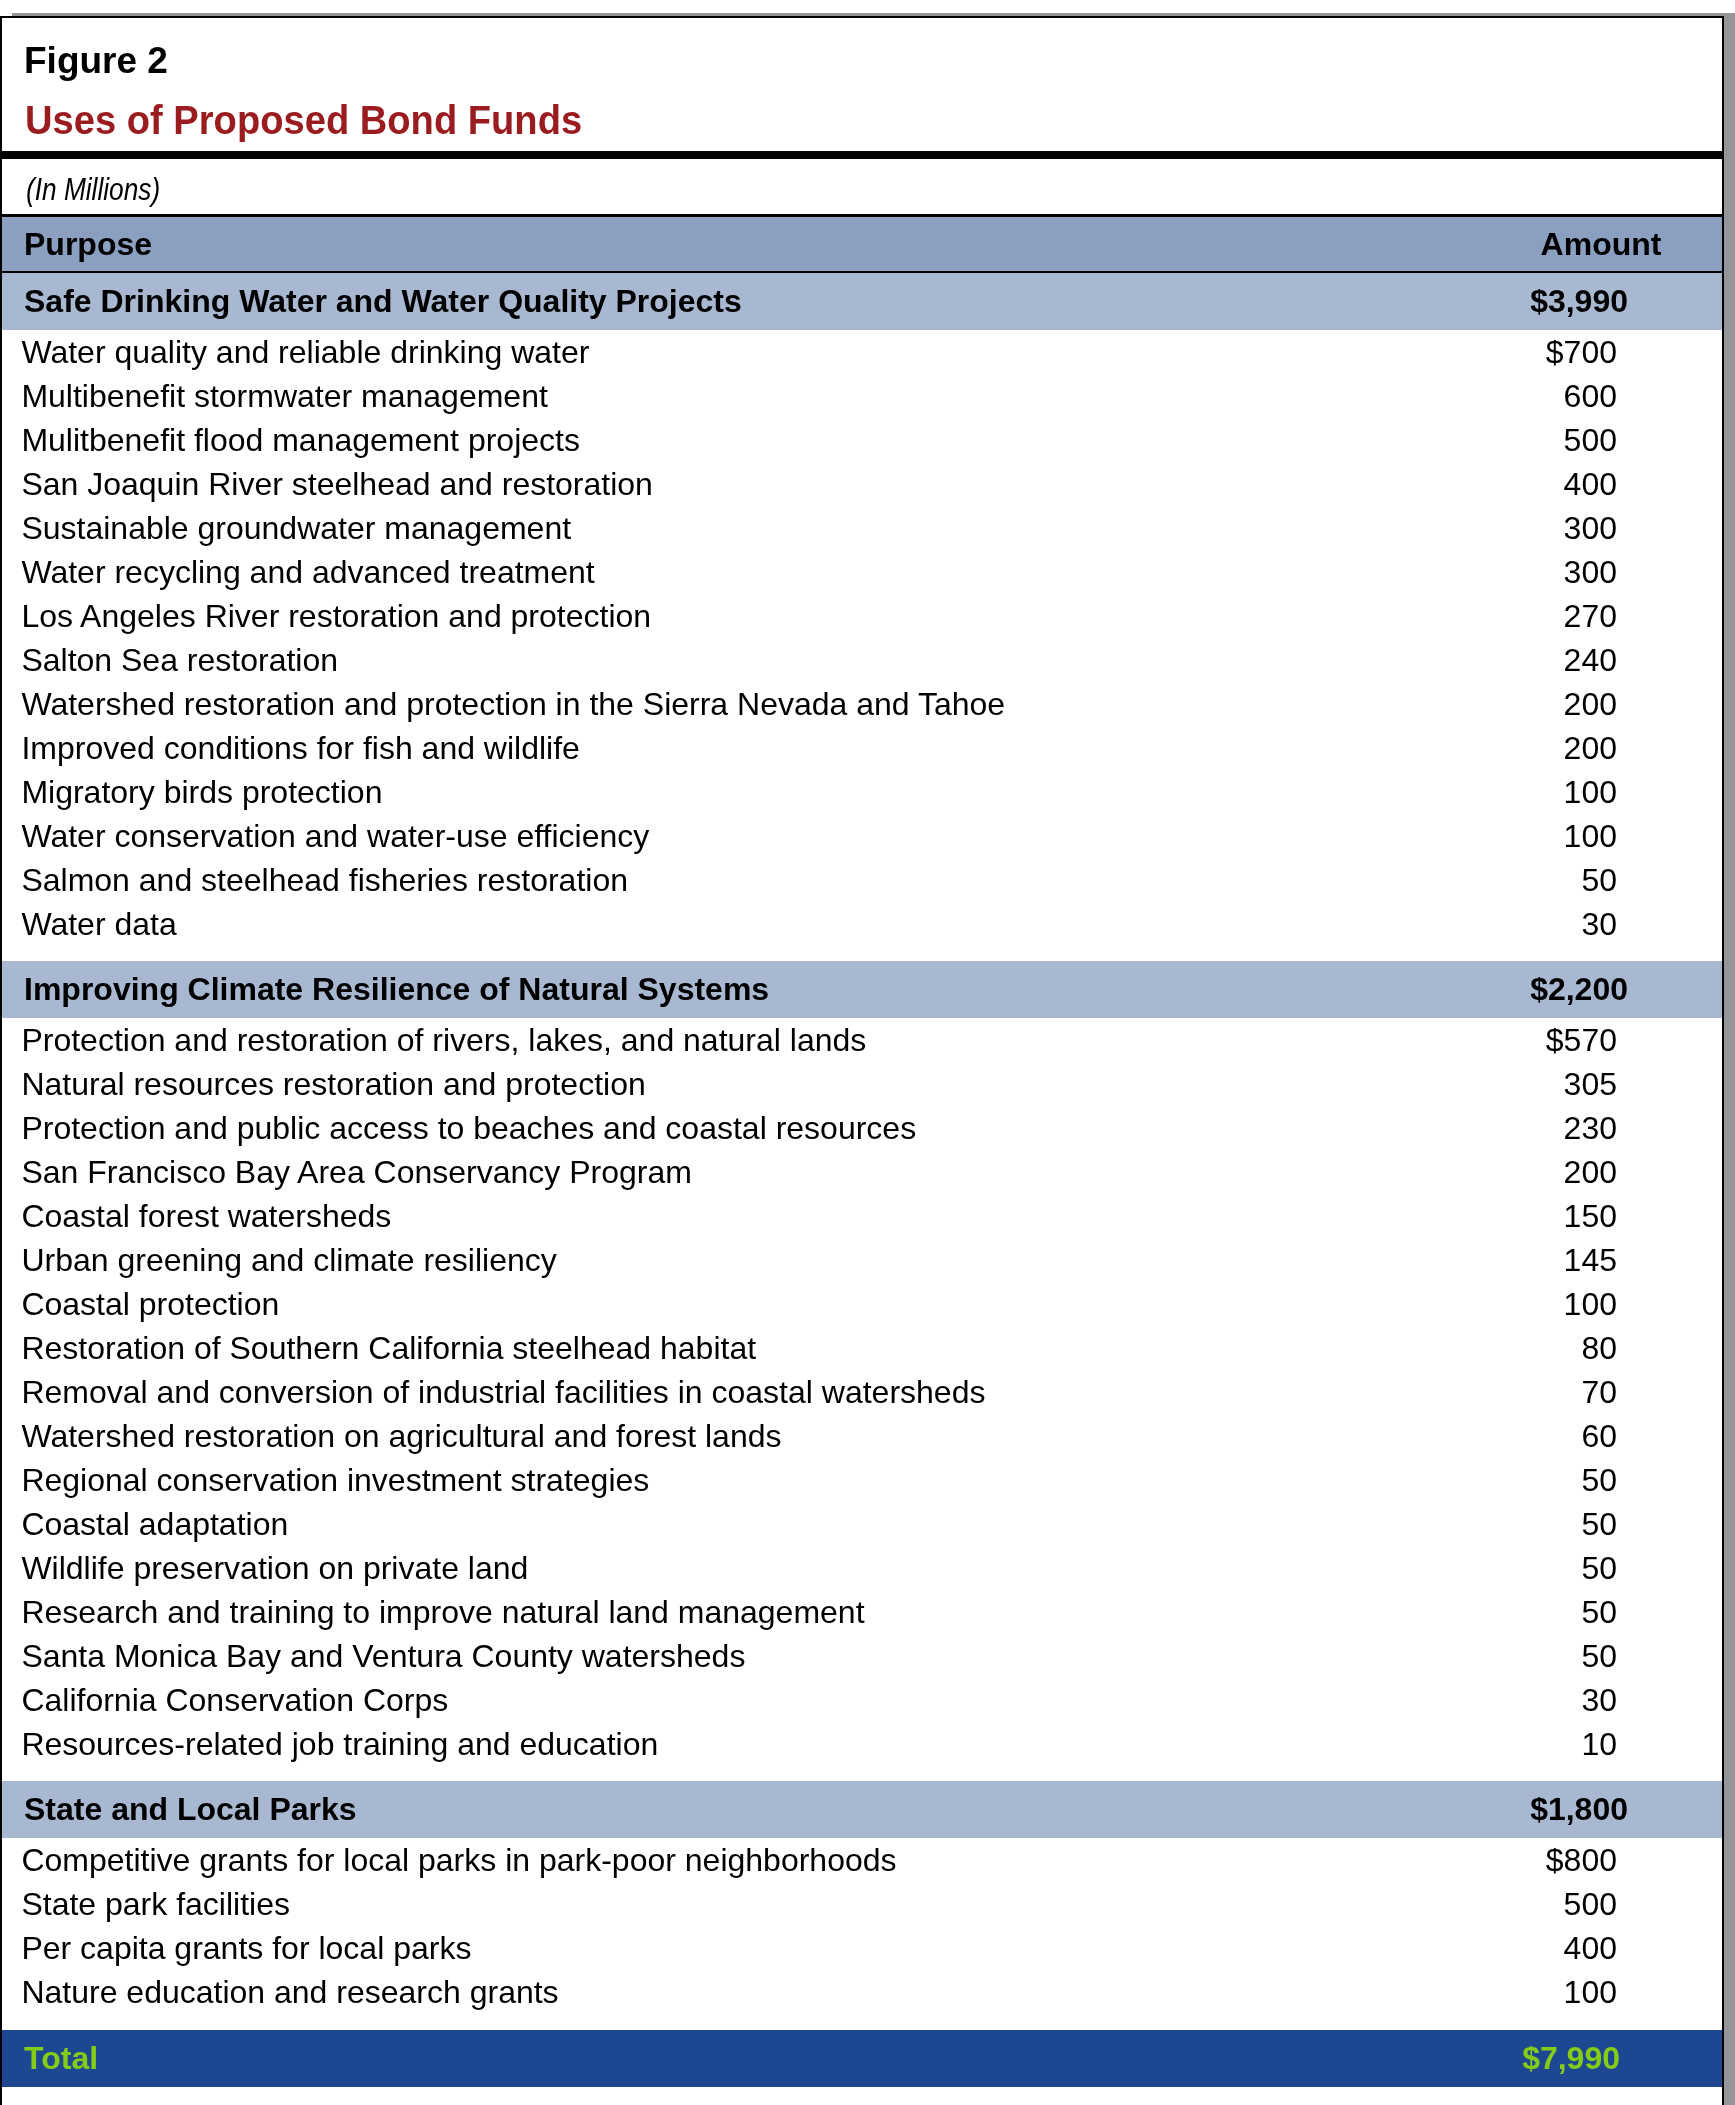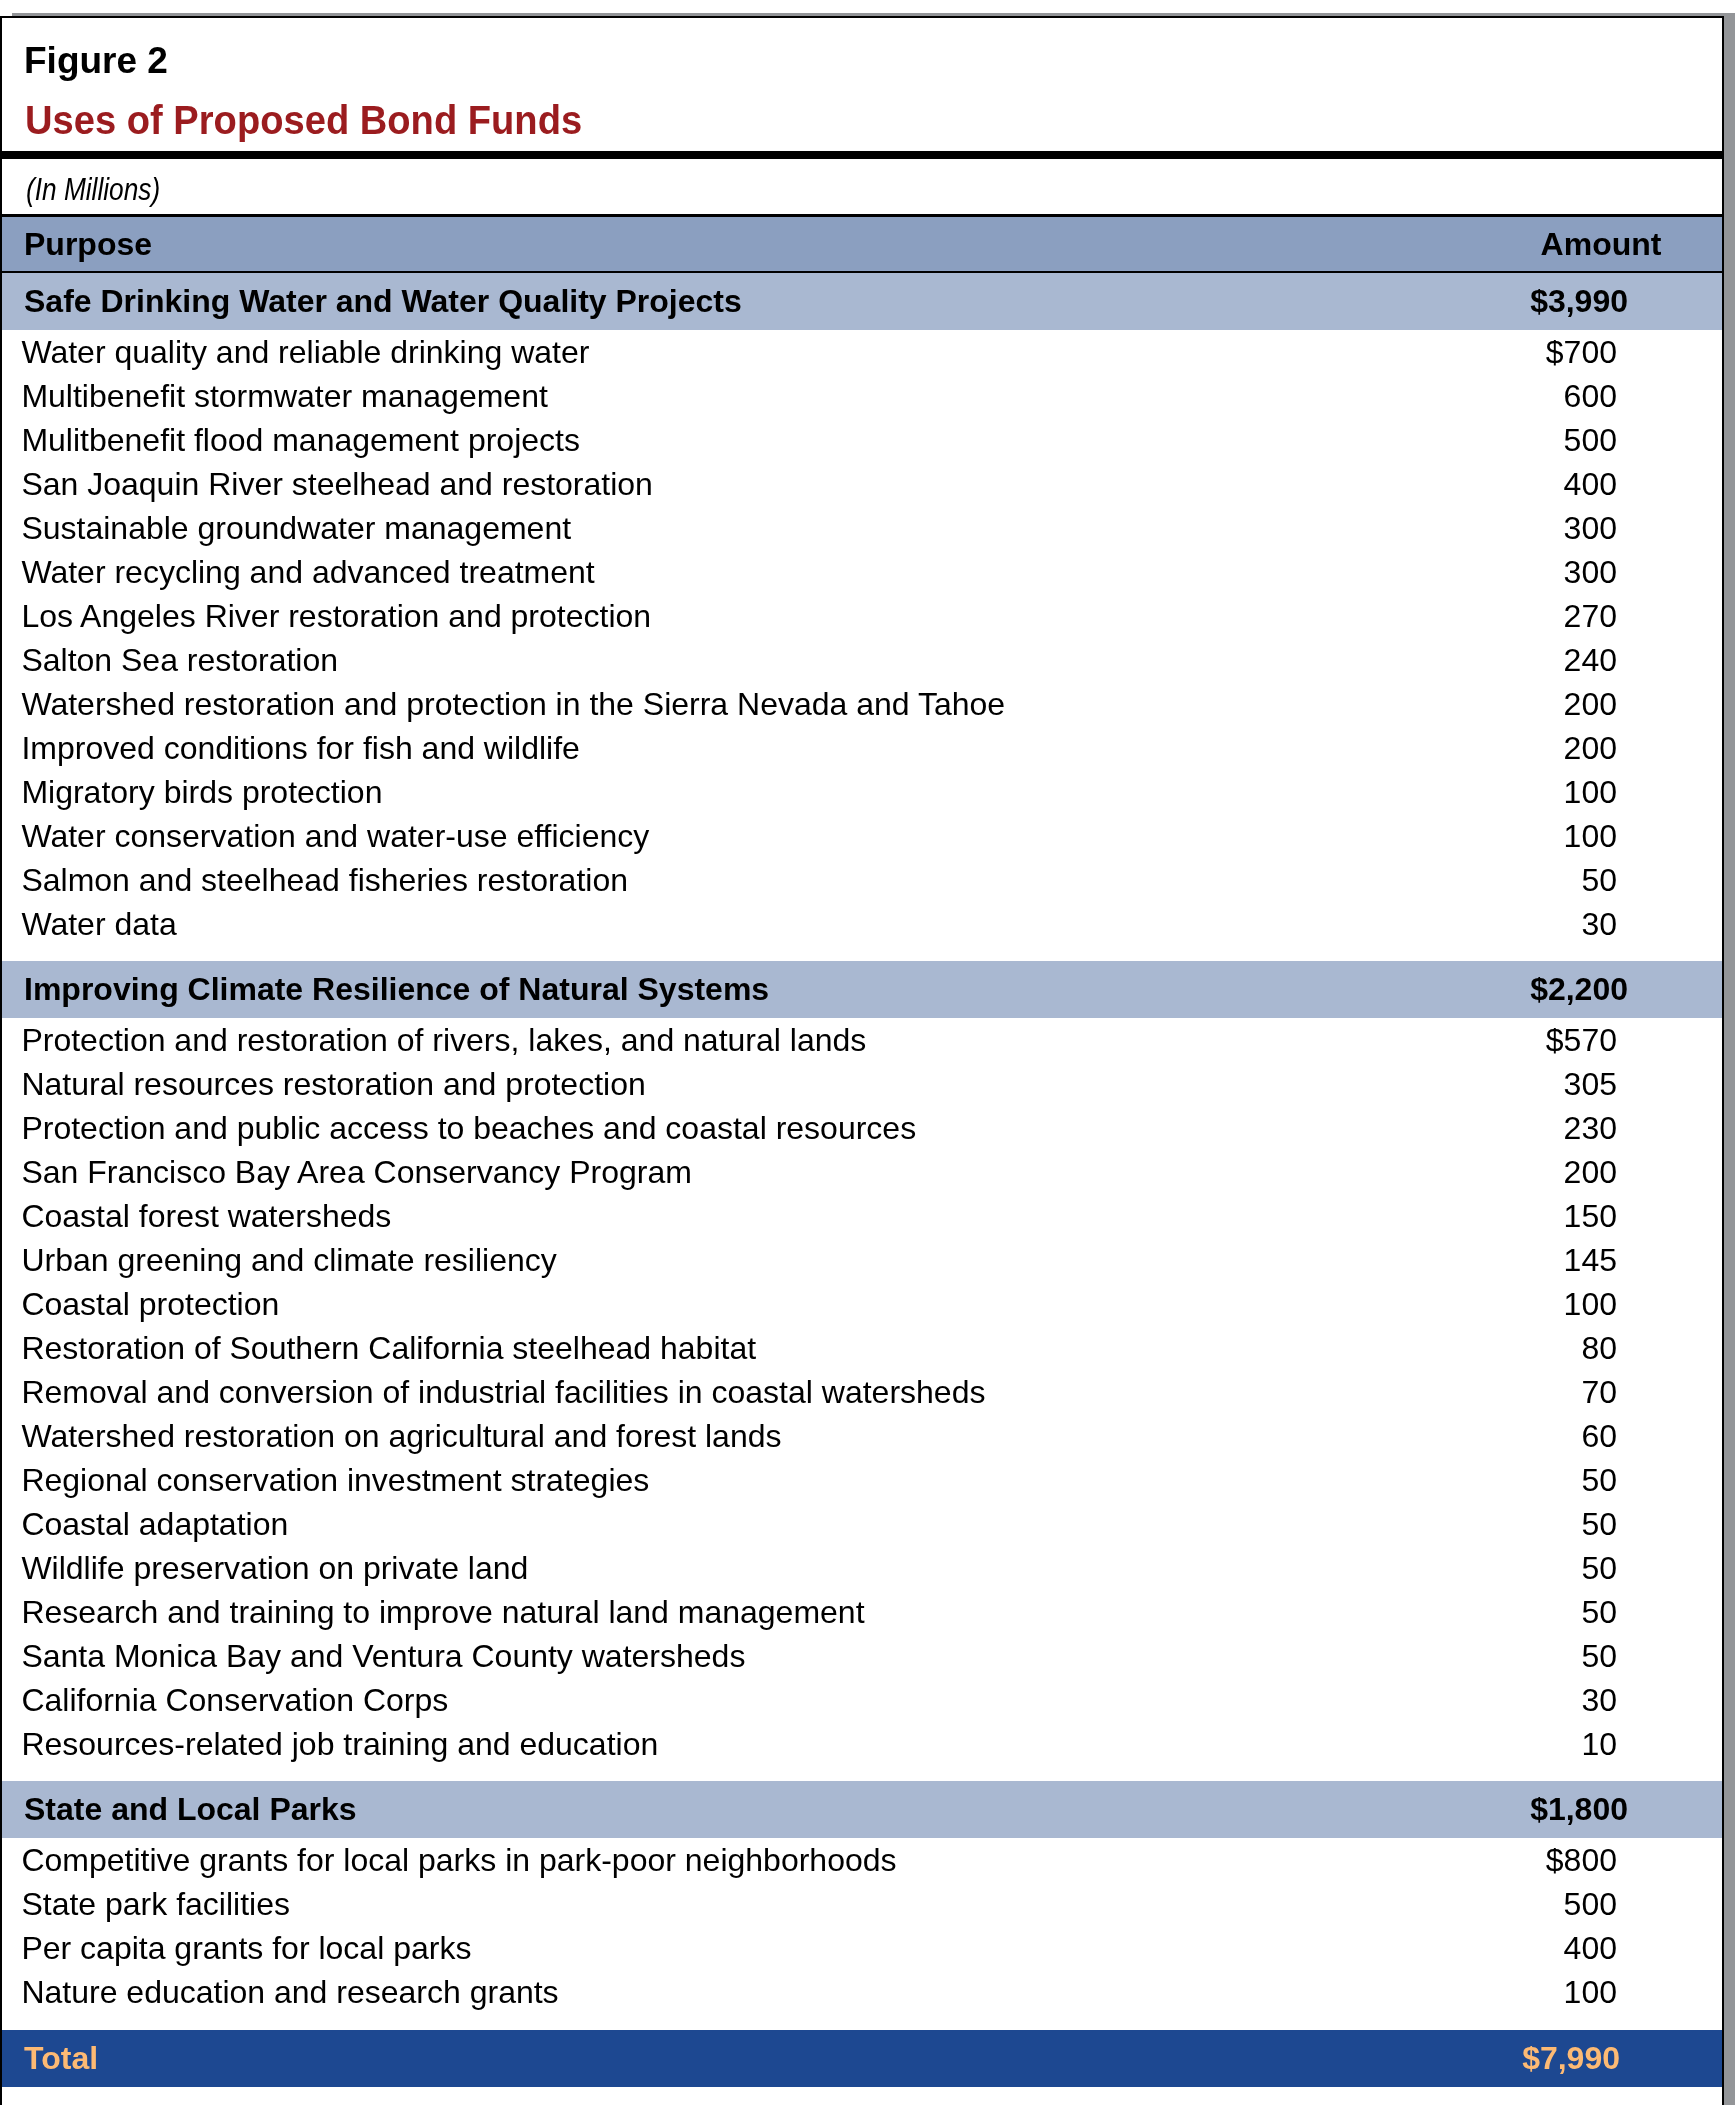--- a/index.html
+++ b/index.html
@@ -48,21 +48,21 @@
   .sec .c2 { padding-right: 94px; }
   .rows { padding-bottom: 15px; }
   .rows.last { padding-bottom: 16px; }
   .row {
     height: 44px; display: flex; align-items: center; justify-content: space-between;
     font-size: 32px; white-space: nowrap;
   }
   .row .c1 { padding-left: 19.4px; }
   .row .c2 { padding-right: 105px; }
   .total {
-    height: 57px; background: #1d4891; color: #fdba74; display: flex; align-items: center;
+    height: 57px; background: #1d4891; color: #84cc16; display: flex; align-items: center;
     justify-content: space-between; font-weight: bold; font-size: 32px;
   }
   .total .c1 { padding-left: 22px; }
   .total .c2 { padding-right: 102px; }
 </style>
 </head>
 <body>
 
 <div class="shadow"></div>
 <div class="frame">

